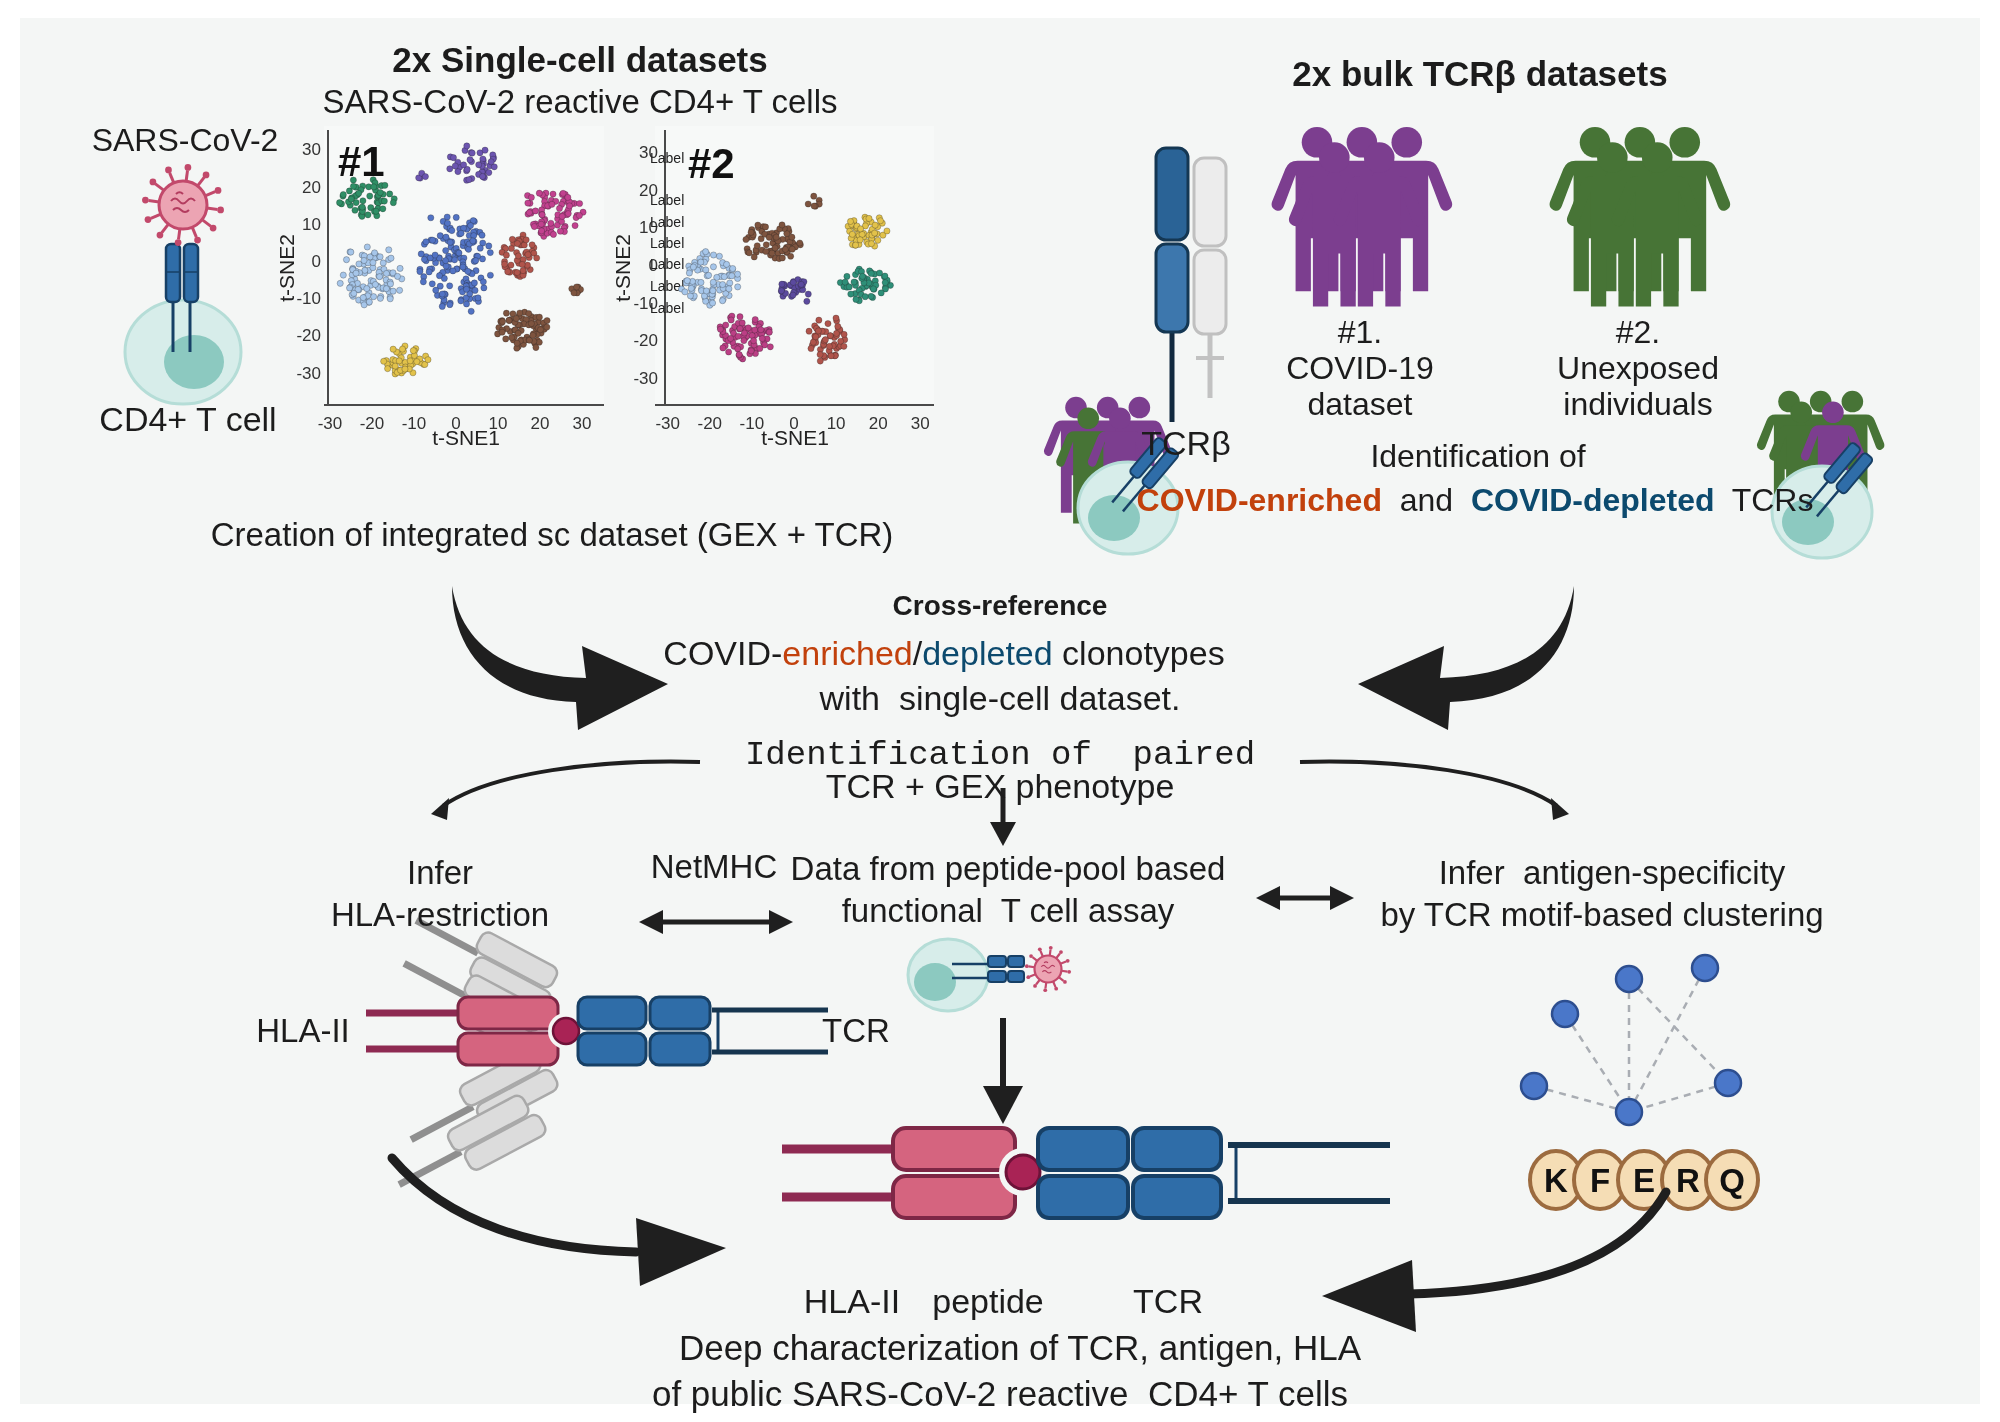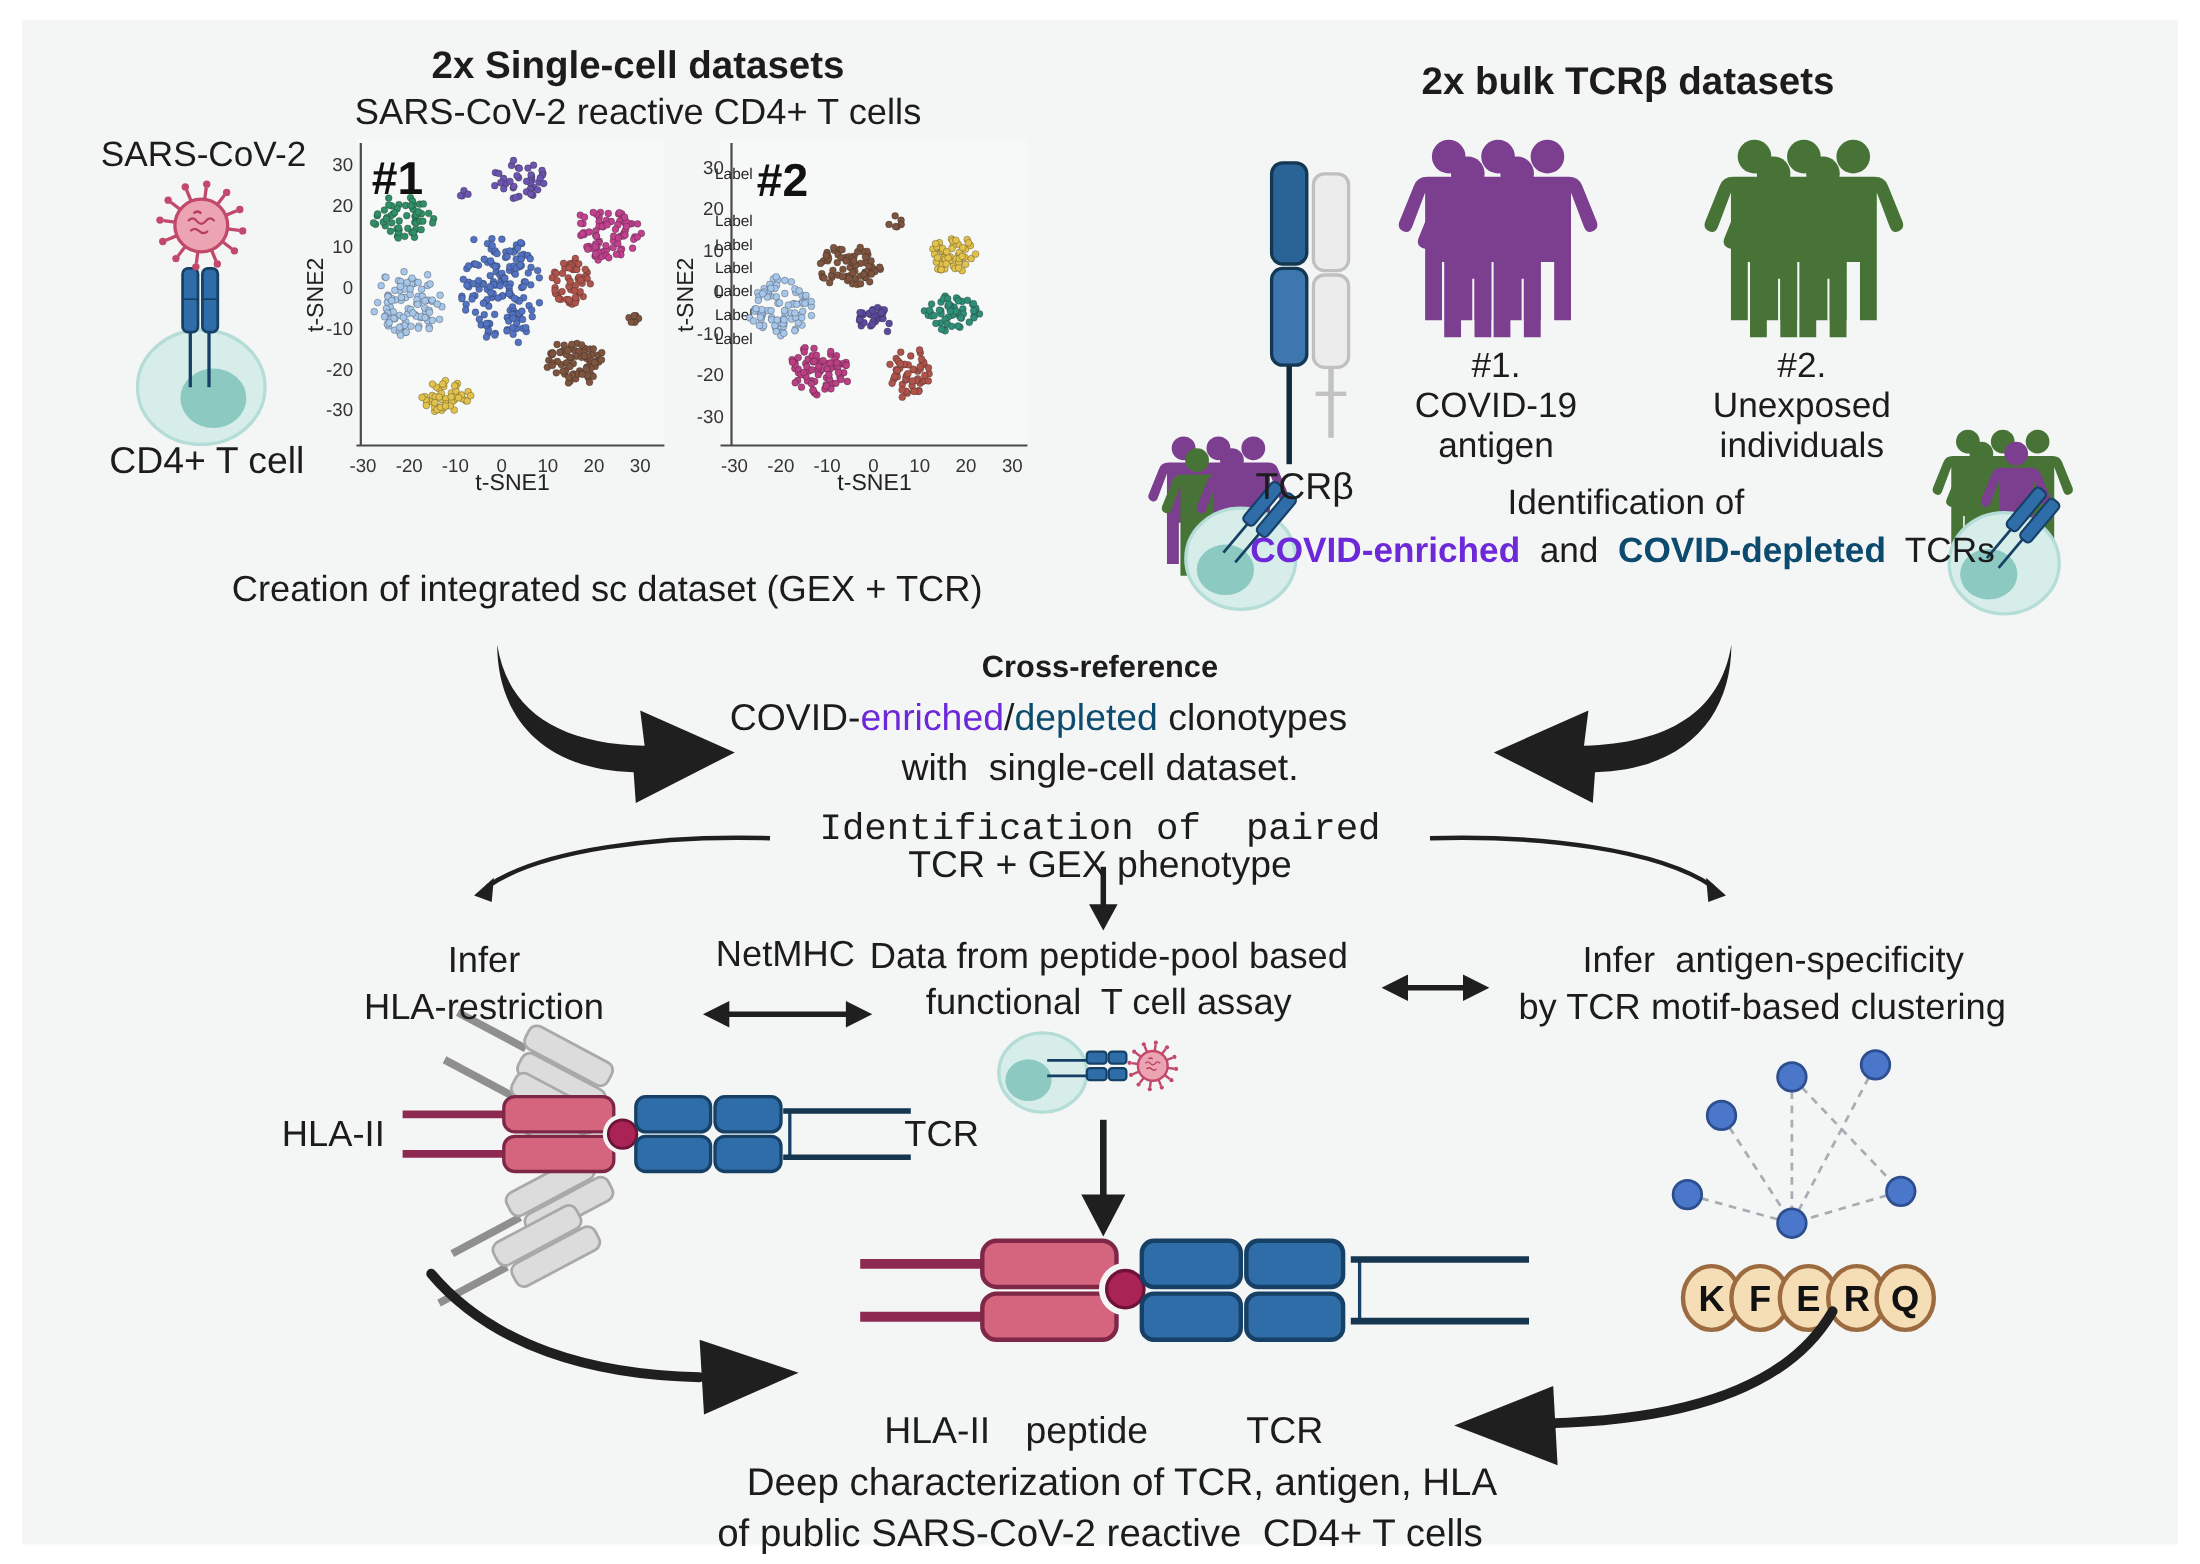--- a/index.html
+++ b/index.html
@@ -2,21 +2,21 @@
 <html><head>
 <meta charset="utf-8">
 <style>
   html,body{margin:0;padding:0;background:#ffffff;}
   #stage{position:relative;width:2000px;height:1422px;background:#ffffff;
          font-family:"Liberation Sans",sans-serif;color:#1c1c1c;overflow:hidden;}
   #canvas-bg{position:absolute;left:20px;top:18px;width:1960px;height:1386px;background:#f4f6f5;}
   svg#art{position:absolute;left:0;top:0;}
   .t{position:absolute;transform:translateX(-50%);white-space:pre;text-align:center;line-height:1.16;}
   .b{font-weight:bold;}
-  .purple{color:#6d28d9;}
+  .purple{color:#c2410c;}
   .green{color:#0c4a6e;} .fs32{font-size:32px;} .fs33{font-size:33px;}
   .fs34{font-size:34px;} .fs35{font-size:35px;} .fs36{font-size:28px;}
 </style>
 </head>
 <body>
 
 <div id="stage">
   <div id="canvas-bg"></div>
 
   <svg id="art" width="2000" height="1422" viewBox="0 0 2000 1422">
@@ -1379,21 +1379,21 @@
   <div class="t b fs35" style="left:580px;top:40px;">2x Single-cell datasets</div>
   <div class="t fs33" style="left:580px;top:83px;">SARS-CoV-2 reactive CD4+ T cells</div>
   <div class="t fs32" style="left:185px;top:122px;">SARS-CoV-2</div>
   <div class="t fs34" style="left:188px;top:400px;">CD4+ T cell</div>
   <div class="t fs33" style="left:552px;top:516px;">Creation of integrated sc dataset (GEX + TCR)</div>
 
   <div class="t b fs35" style="left:1480px;top:54px;">2x bulk TCRβ datasets</div>
   <div class="t fs34" style="left:1186px;top:424px;">TCRβ</div>
   <div class="t fs32" style="left:1360px;top:314px;">#1.</div>
   <div class="t fs32" style="left:1360px;top:350px;">COVID-19</div>
-  <div class="t fs32" style="left:1360px;top:386px;">antigen</div>
+  <div class="t fs32" style="left:1360px;top:386px;">dataset</div>
   <div class="t fs32" style="left:1638px;top:314px;">#2.</div>
   <div class="t fs32" style="left:1638px;top:350px;">Unexposed</div>
   <div class="t fs32" style="left:1638px;top:386px;">individuals</div>
 
   <div class="t fs32" style="left:1478px;top:438px;">Identification of</div>
   <div class="t fs32" style="left:1475px;top:482px;"><span class="purple b">COVID-enriched</span><span>  and  </span><span class="green b">COVID-depleted</span><span>  TCRs</span></div>
 
   <div class="t b fs36" style="left:1000px;top:590px;">Cross-reference</div>
   <div class="t fs34" style="left:944px;top:634px;"><span>COVID-</span><span class="purple">enriched</span><span>/</span><span class="green">depleted</span><span> clonotypes</span></div>
   <div class="t fs34" style="left:1000px;top:679px;">with  single-cell dataset.</div>

